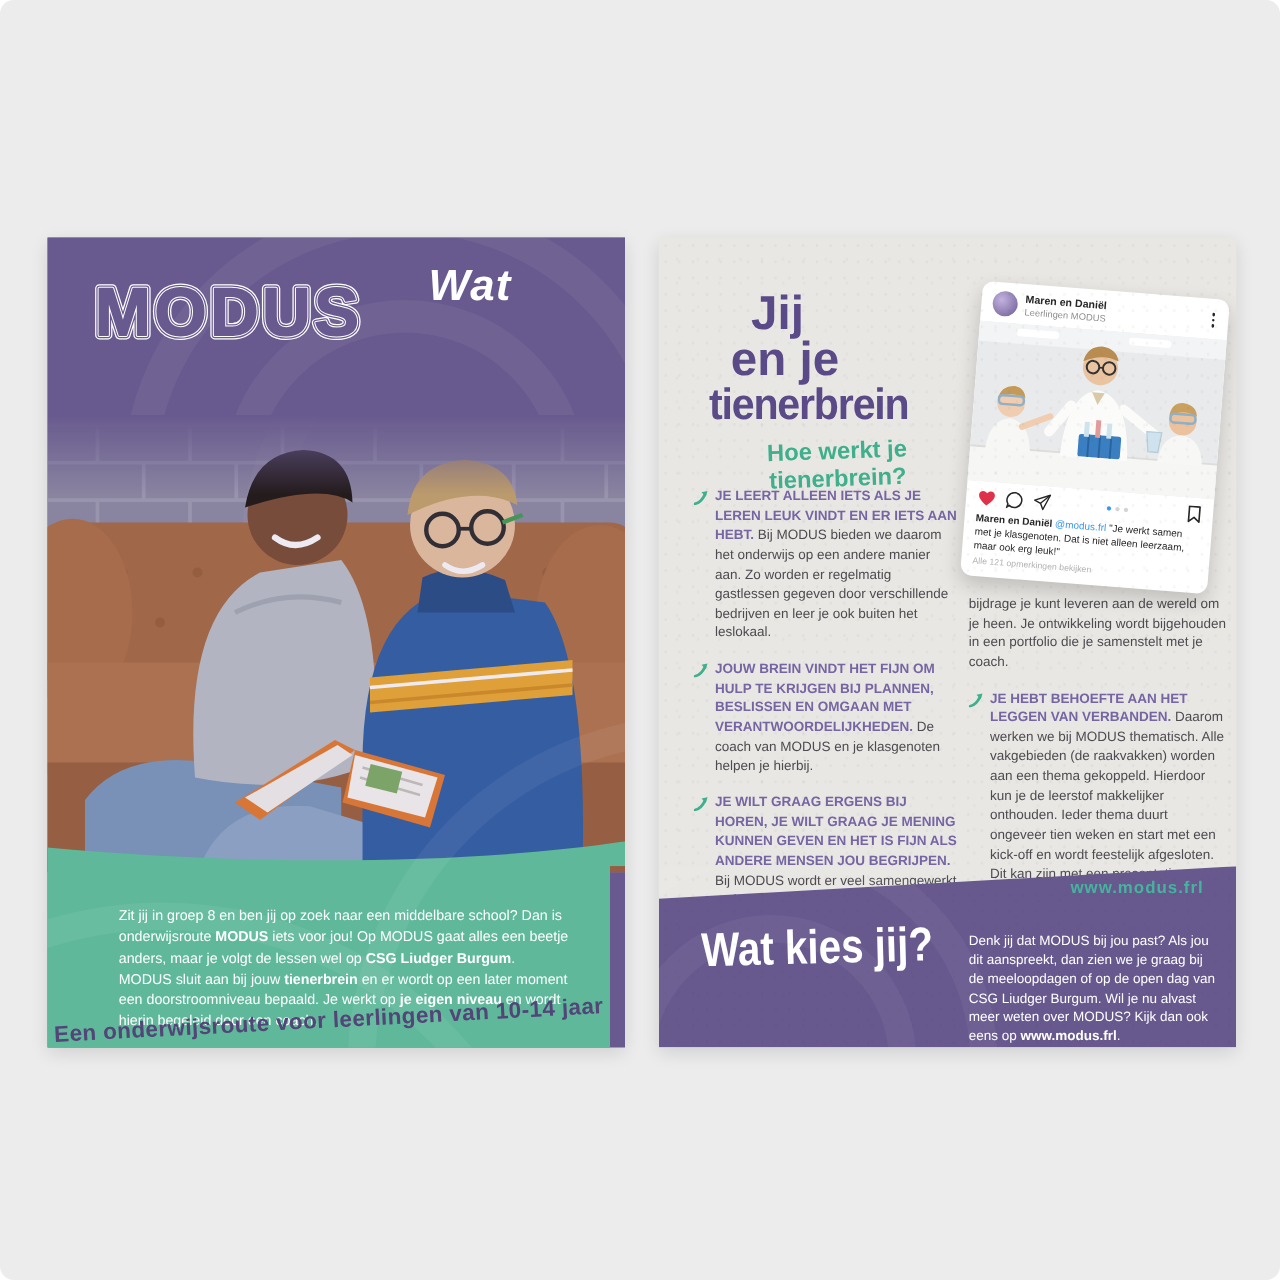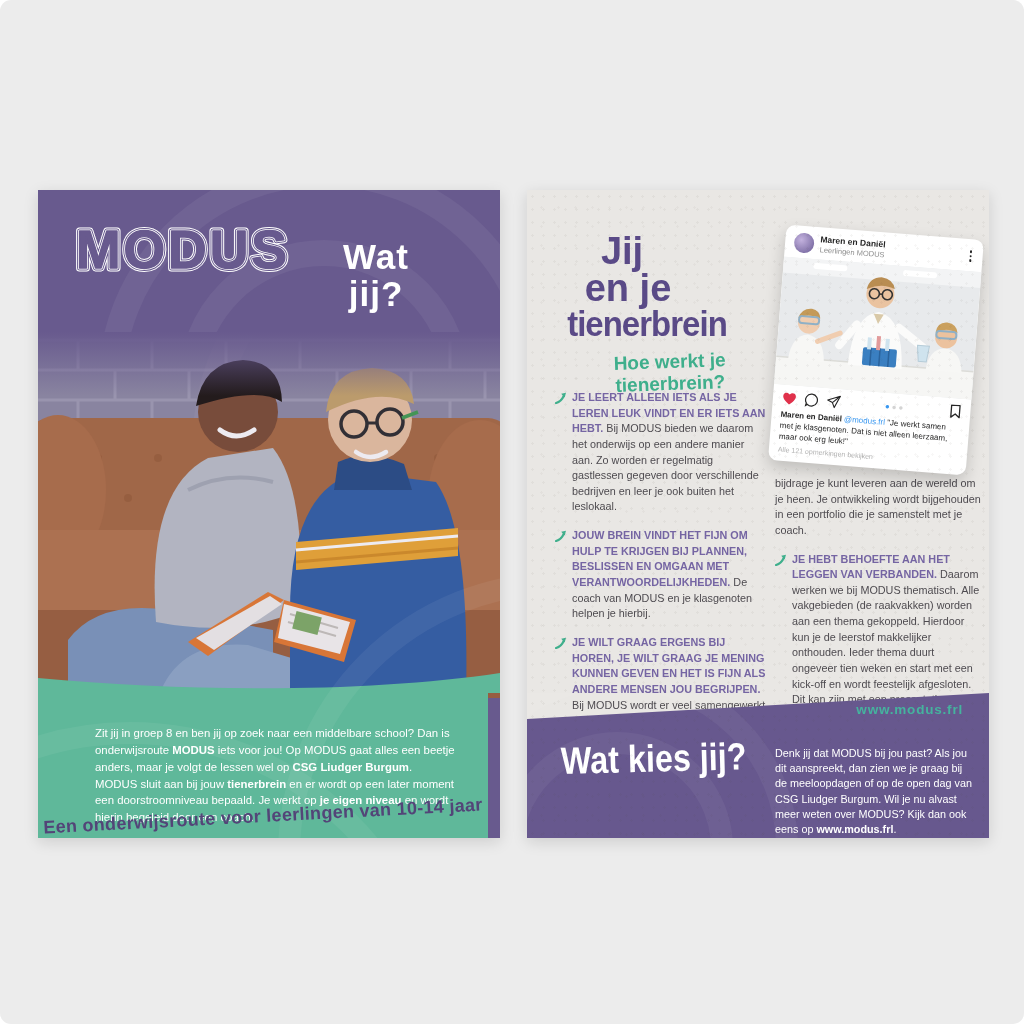--- a/index.html
+++ b/index.html
@@ -16,21 +16,21 @@
 
   
   .photo-area{position:absolute;top:0;left:0;width:462px;height:508px;}
   .front-header{position:absolute;top:0;left:0;width:462px;height:142px;background:#685a8e;overflow:hidden;}
   .ring{position:absolute;border-radius:50%;border:26px solid rgba(255,255,255,.055);}
   .r1{width:240px;height:240px;left:140px;top:50px;}
   .r2{width:400px;height:400px;left:60px;top:-30px;}
   .header-fade{position:absolute;top:142px;left:0;width:462px;height:64px;
      background:linear-gradient(180deg,#685a8e 0%,rgba(104,90,142,.55) 45%,rgba(104,90,142,0) 100%);}
   .modus-logo{position:absolute;left:34px;top:26px;}
-  .tagline{position:absolute;left:278px;top:48px;width:120px;text-align:center;z-index:4;}
+  .tagline{position:absolute;left:278px;top:20px;width:120px;text-align:center;z-index:4;font-style:italic;}
   .tagline div{font-size:35px;line-height:37px;font-weight:bold;color:#fff;letter-spacing:1px;}
   .front-green{position:absolute;left:0;top:502px;width:450px;height:170px;background:#5fb89a;z-index:3;}
   .green-curve{position:absolute;left:0;top:-19px;width:462px;height:20px;display:block;}
   .green-ring{position:absolute;border-radius:50%;border:22px solid rgba(255,255,255,.06);}
   .gr1{width:600px;height:600px;left:-230px;top:30px;}
   .gr2{width:520px;height:520px;left:240px;top:-120px;}
   .front-intro{position:absolute;left:57px;top:22px;width:362px;font-size:11.4px;line-height:1.47;
      color:#fff;z-index:2;}
   .front-intro b{font-weight:bold;}
   .front-footer{position:absolute;left:0;top:114px;width:100%;text-align:center;
@@ -174,21 +174,20 @@
       <g font-family="Liberation Sans, sans-serif" font-size="54" font-weight="bold" letter-spacing="3">
         <text x="4" y="52" textLength="214" lengthAdjust="spacingAndGlyphs" fill="none" stroke="#ffffff" stroke-width="7" stroke-linejoin="round">MODUS</text>
         <text x="4" y="52" textLength="214" lengthAdjust="spacingAndGlyphs" fill="none" stroke="#685a8e" stroke-width="5" stroke-linejoin="round">MODUS</text>
         <text x="4" y="52" textLength="214" lengthAdjust="spacingAndGlyphs" fill="none" stroke="#ffffff" stroke-width="3" stroke-linejoin="round">MODUS</text>
         <text x="4" y="52" textLength="214" lengthAdjust="spacingAndGlyphs" fill="#685a8e" stroke="#685a8e" stroke-width="1.4" stroke-linejoin="round">MODUS</text>
       </g>
     </svg>
 
     <div class="tagline">
       <div>Wat</div>
-      <div>jij?</div>
     </div>
 
     <div class="front-green">
       <svg class="green-curve" viewBox="0 0 462 20" preserveAspectRatio="none">
         <path d="M0,5 C150,19 330,20 462,0 L462,20 L0,20 Z" fill="#5fb89a"></path>
       </svg>
       <div class="green-ring gr1"></div>
       <div class="green-ring gr2"></div>
       <p class="front-intro"><span>Zit jij in groep 8 en ben jij op zoek naar een middelbare school? Dan is onderwijsroute </span><b>MODUS</b><span> iets voor jou! Op MODUS gaat alles een beetje anders, maar je volgt de lessen wel op </span><b>CSG Liudger Burgum</b><span>. MODUS sluit aan bij jouw </span><b>tienerbrein</b><span> en er wordt op een later moment een doorstroomniveau bepaald. Je werkt op </span><b>je eigen niveau</b><span> en wordt hierin begeleid door een coach.</span></p>
       <div class="front-footer">Een onderwijsroute voor leerlingen van 10-14 jaar</div>

